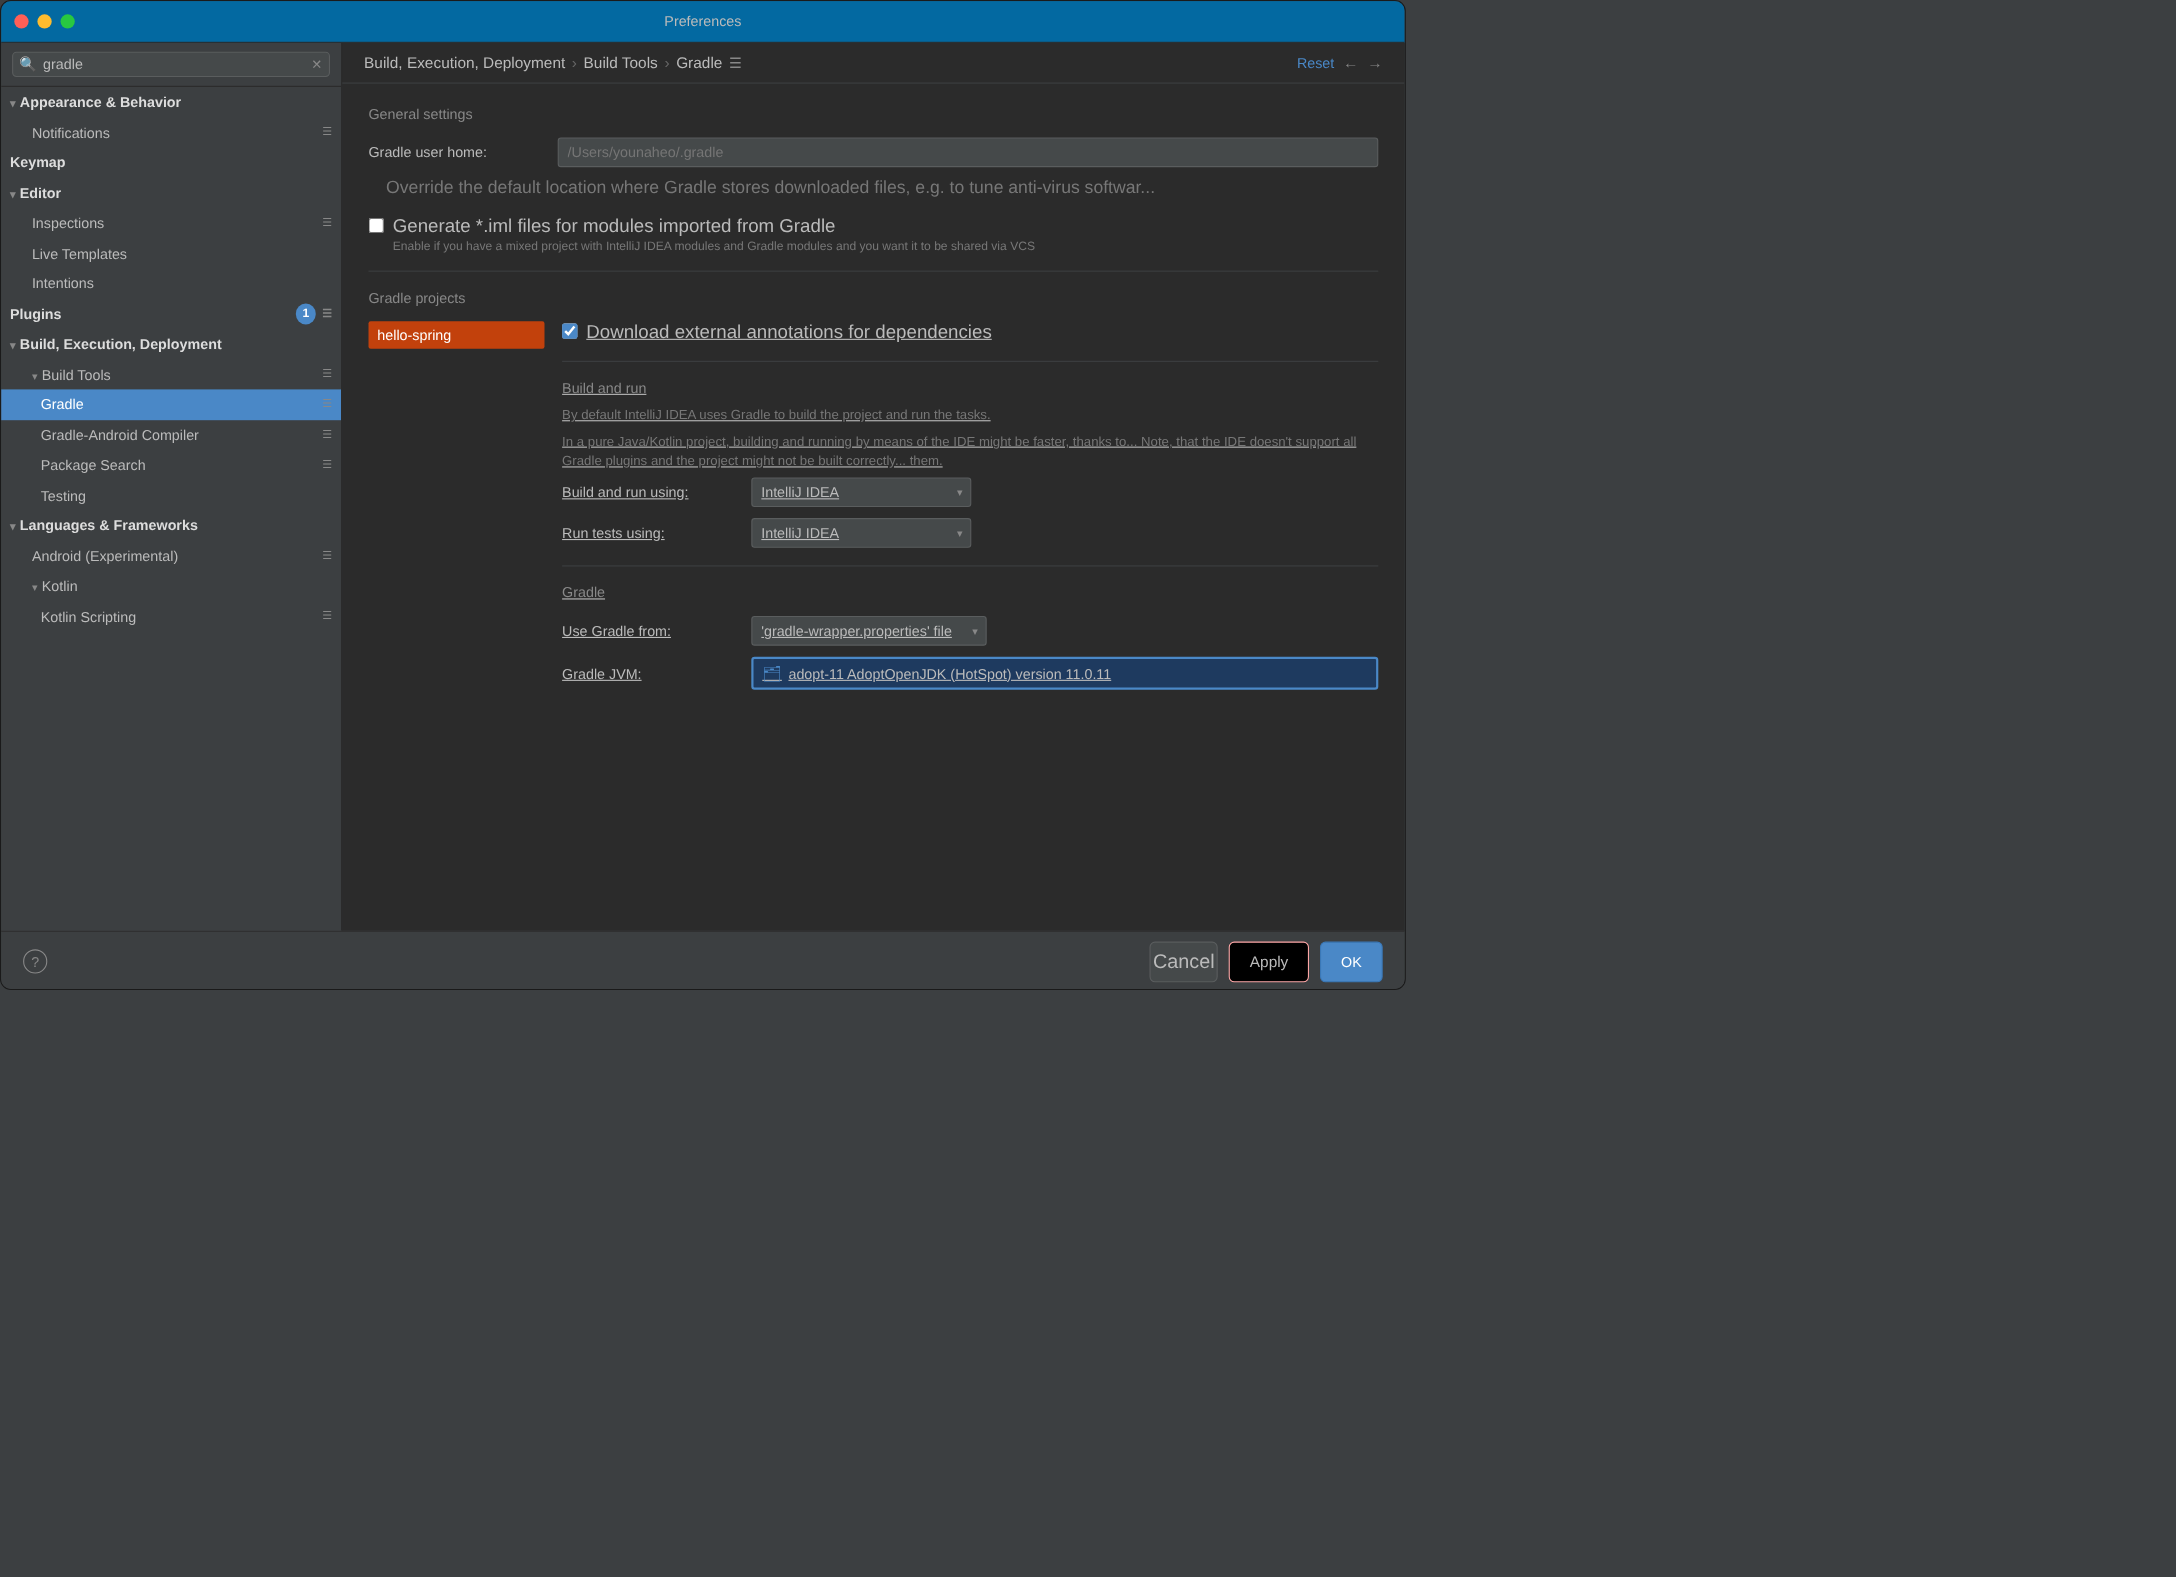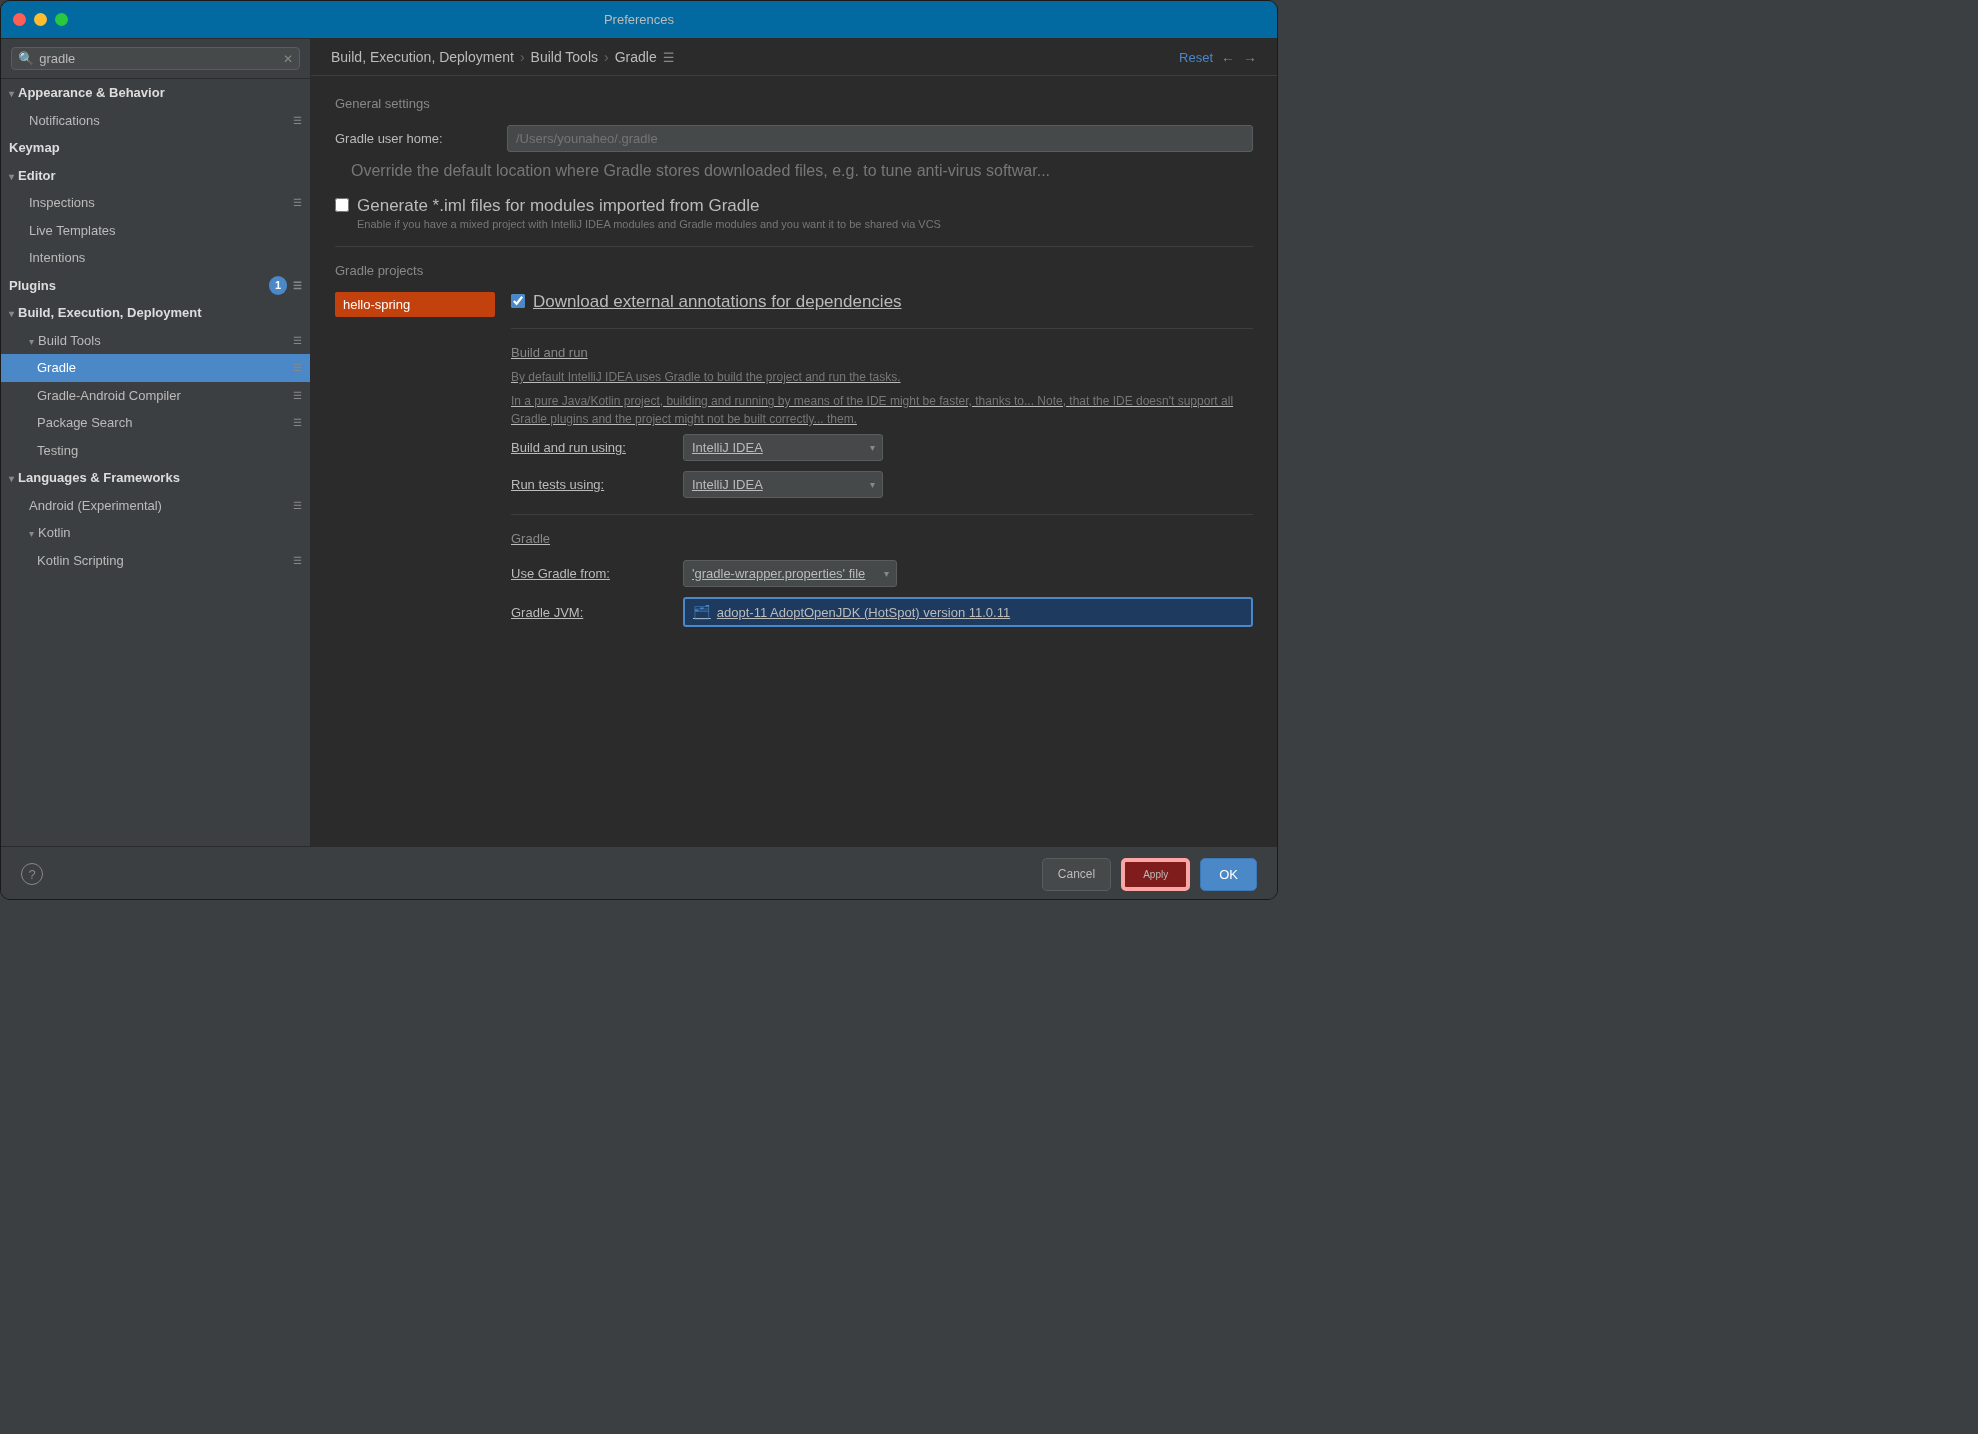--- a/index.html
+++ b/index.html
@@ -365,32 +365,32 @@
       justify-content: center;
     }
     .footer-right {
       display: flex;
       gap: 10px;
     }
     .btn-cancel {
       background: #45494a;
       border: 1px solid #5a5d5e;
       border-radius: 5px;
-      padding: 7px 15px;
-      color: #bbbbbb;
-      font-size: 12px;
+      padding: 7px 2px;
+      color: #bbbbbb;
+      font-size: 18px;
       cursor: pointer;
     }
     .btn-apply {
-      background: #7f1d1d;
-      border: 4px solid #fca5a5;
+      background: #000000;
+      border: 1px solid #fca5a5;
       border-radius: 5px;
       padding: 7px 18px;
       color: #bbbbbb;
-      font-size: 10px;
+      font-size: 14px;
       cursor: pointer;
     }
     .btn-ok {
       background: #4a88c7;
       border: 1px solid #3a78b7;
       border-radius: 5px;
       padding: 7px 18px;
       color: #ffffff;
       font-size: 13px;
       cursor: pointer;

